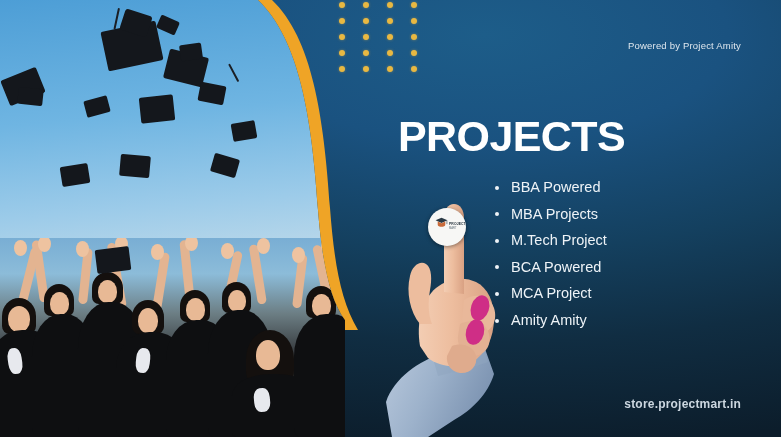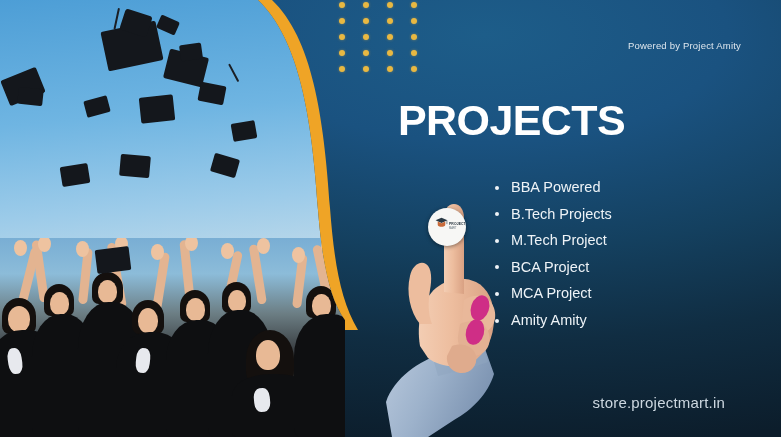--- a/index.html
+++ b/index.html
@@ -71,41 +71,41 @@
   
   #powered{
     position:absolute;right:40px;top:40px;
     font-size:9.5px;color:#dfe7ee;letter-spacing:.2px;z-index:7;
   }
   #headline{
     position:absolute;left:398px;top:70px;width:370px;z-index:7;
     font-size:43px;line-height:.99;font-weight:700;color:#ffffff;
     letter-spacing:-0.6px;
   }
-  #headline .l2{display:block;margin-top:0;}
+  #headline .l2{display:block;margin-top:16px;}
 
   #bullets{
     position:absolute;left:495px;top:174px;z-index:7;
     margin:0;padding:0;list-style:none;
   }
   #bullets li{
     position:relative;
     font-size:14.5px;color:#eef3f7;
     padding-left:16px;
     height:26.6px;line-height:26.6px;
     white-space:nowrap;
   }
   #bullets li:before{
     content:"";position:absolute;left:0;top:11.6px;
     width:4px;height:4px;border-radius:50%;background:#eef3f7;
   }
 
   #store-url{
-    position:absolute;right:56px;bottom:26px;z-index:7;
-    font-size:15px;color:#ccd7e0;letter-spacing:.2px;
+    position:absolute;right:40px;bottom:26px;z-index:7;
+    font-size:12px;color:#ccd7e0;letter-spacing:.2px;font-weight:bold;
   }
 
   
   #hand-wrap{position:absolute;left:376px;top:196px;width:150px;height:241px;z-index:5;}
 
   #badge{
     position:absolute;left:52px;top:12px;width:38px;height:38px;
     border-radius:50%;background:#f7f7f5;
     box-shadow:0 1px 4px rgba(0,0,0,.45);
     overflow:hidden;
@@ -298,22 +298,22 @@
   </div>
 
   <div id="powered">Powered by Project Amity</div>
 
   <h1 id="headline">
     <span class="l2">PROJECTS</span>
   </h1>
 
   <ul id="bullets">
     <li>BBA Powered</li>
-    <li>B.Tech Projects</li>
+    <li>MBA Projects</li>
     <li>M.Tech Project</li>
-    <li>BCA Project</li>
+    <li>BCA Powered</li>
     <li>MCA Project</li>
     <li>Amity Amity</li>
   </ul>
 
   <div id="store-url">store.projectmart.in</div>
 
 </div>
 
 </body></html>

